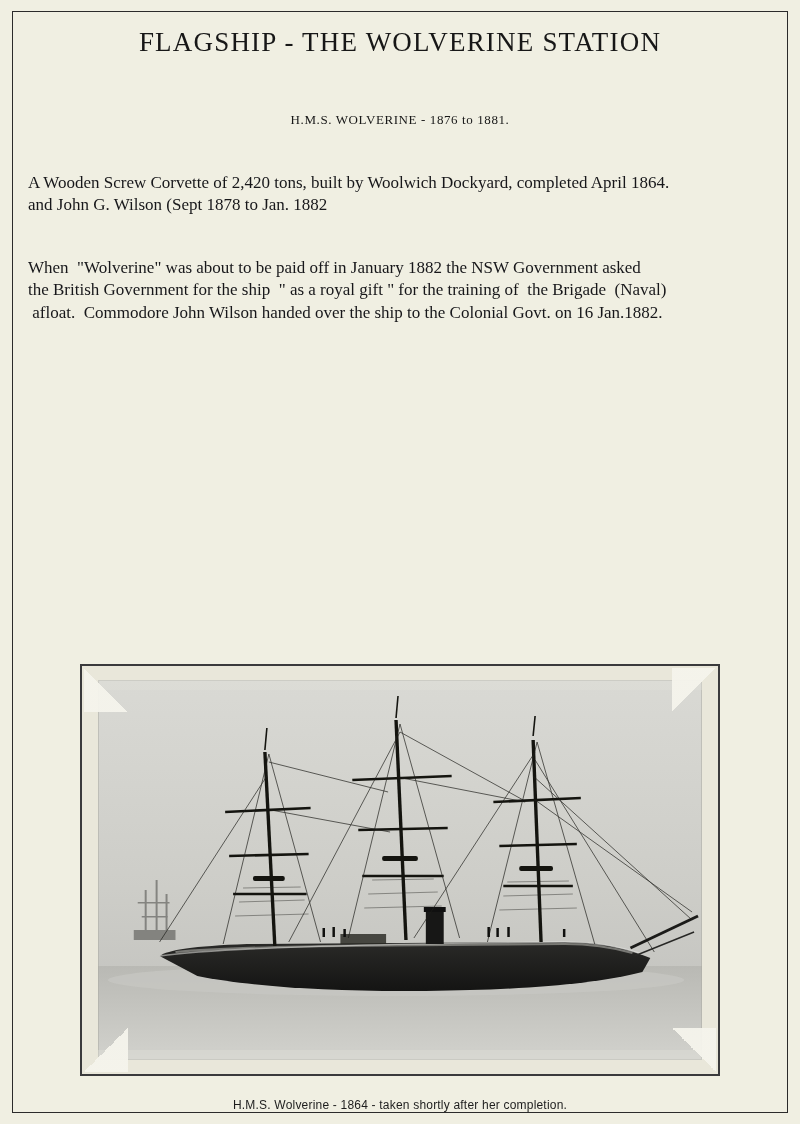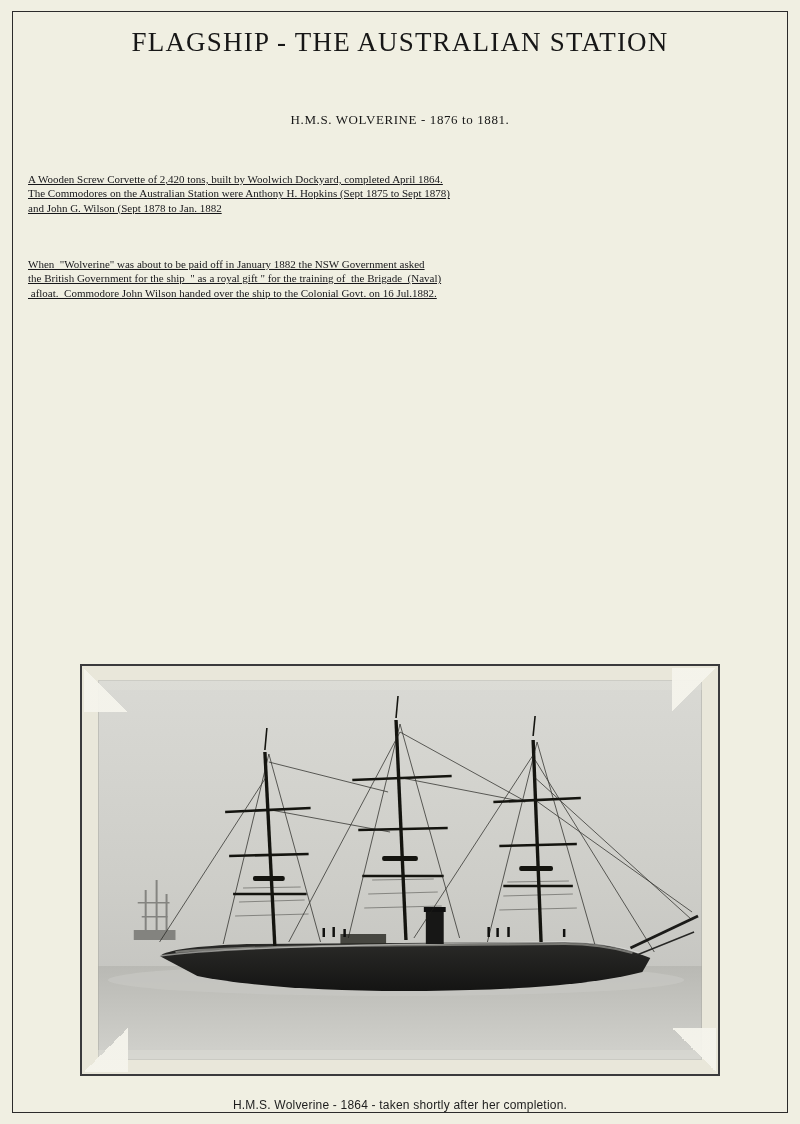--- a/index.html
+++ b/index.html
@@ -50,24 +50,23 @@
     width: 100%;
     text-align: center;
     font-size: 13px;
     letter-spacing: 0.6px;
     color: #171717;
   }
   .body-block {
     position: absolute;
     left: 28px;
     width: 746px;
-    font-size: 11px;
+    font-size: 17px;
     line-height: 1.31;
     color: #17171a;
-    text-decoration: underline;
   }
   .para-1 { top: 172px; }
   .para-2 { top: 257px; }
   .body-block .line {
     white-space: pre;
   }
   .photo-mount {
     position: absolute;
     left: 80px;
     top: 664px;
@@ -118,34 +117,33 @@
   }
   svg { display: block; }
 </style>
 </head>
 <body>
 
 <div class="page">
 
   <div class="page-border"></div>
 
-  <div class="title">FLAGSHIP - THE AUSTRALIAN STATION</div>
+  <div class="title">FLAGSHIP - THE WOLVERINE STATION</div>
 
   <div class="subtitle">H.M.S. WOLVERINE - 1876 to 1881.</div>
 
   <div class="body-block para-1">
     <div class="line">A Wooden Screw Corvette of 2,420 tons, built by Woolwich Dockyard, completed April 1864.</div>
-    <div class="line">The Commodores on the Australian Station were Anthony H. Hopkins (Sept 1875 to Sept 1878)</div>
     <div class="line">and John G. Wilson (Sept 1878 to Jan. 1882</div>
   </div>
 
   <div class="body-block para-2">
     <div class="line">When  "Wolverine" was about to be paid off in January 1882 the NSW Government asked</div>
     <div class="line">the British Government for the ship  " as a royal gift " for the training of  the Brigade  (Naval)</div>
-    <div class="line"> afloat.  Commodore John Wilson handed over the ship to the Colonial Govt. on 16 Jul.1882.</div>
+    <div class="line"> afloat.  Commodore John Wilson handed over the ship to the Colonial Govt. on 16 Jan.1882.</div>
   </div>
 
   <div class="photo-mount">
     <div class="photo-mat">
 
       <div class="photo">
         <svg viewBox="0 0 608 380" width="100%" height="100%" preserveAspectRatio="none">
           <defs>
             <linearGradient id="sky" x1="0" y1="0" x2="0" y2="1">
               <stop offset="0%" stop-color="#d9d9d4"></stop>

